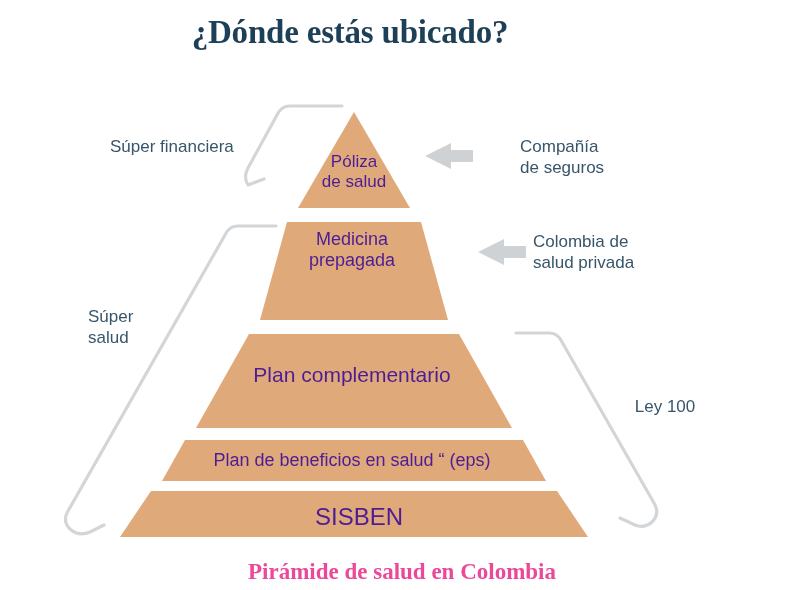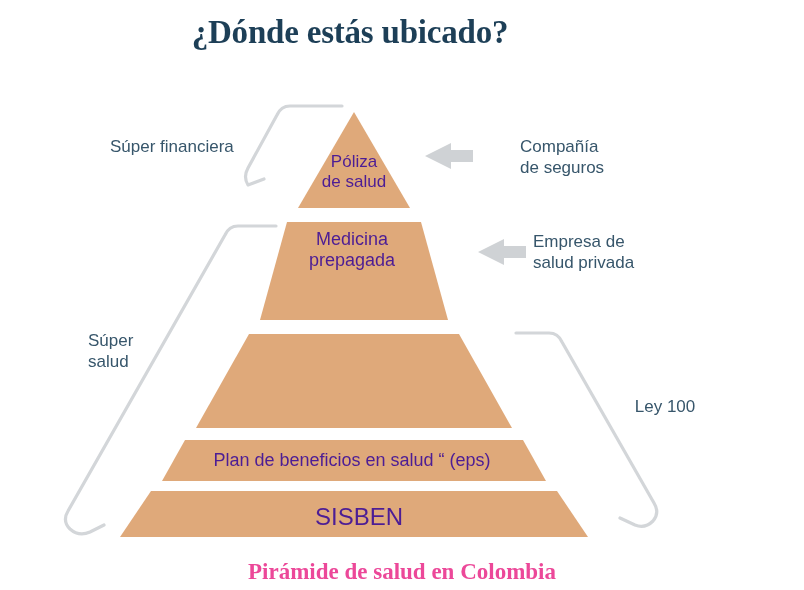--- a/index.html
+++ b/index.html
@@ -86,21 +86,21 @@
   
   .annot {
     position: absolute;
     color: #37566b;
     font-family: "Liberation Sans", sans-serif;
     font-size: 17px;
     line-height: 1.25;
     white-space: pre-line;
   }
   #annot-super-financiera { left: 110px; top: 136px; width: 170px; text-align: left; }
-  #annot-super-salud      { left: 88px;  top: 306px; width: 110px; text-align: left; margin-top: 24px; }
+  #annot-super-salud      { left: 88px;  top: 306px; width: 110px; text-align: left; }
   #annot-compania         { left: 481px; top: 136px; width: 180px; text-align: left; margin-left: 39px; }
   #annot-empresa          { left: 533px; top: 231px; width: 190px; text-align: left; }
   #annot-ley100           { left: 610px; top: 396px; width: 110px; text-align: center; }
 </style>
 </head>
 <body>
 
 <div id="stage">
 
   <div class="title">¿Dónde estás ubicado?</div>
@@ -131,33 +131,34 @@
       <path d="M 478,252 L 504,239 L 504,246 L 526,246 L 526,258 L 504,258 L 504,265 Z" fill="#cfd2d5"></path>
     </g>
   </svg>
 
   <div class="tier-label" id="label-t1">Póliza
 de salud</div>
 
   <div class="tier-label" id="label-t2">Medicina
 prepagada</div>
 
+  <div class="tier-label" id="label-t3">Plan complementario</div>
 
   <div class="tier-label" id="label-t4">Plan de beneficios en salud “ (eps)</div>
 
   <div class="tier-label" id="label-t5">SISBEN</div>
 
   <div class="annot" id="annot-super-financiera">Súper financiera</div>
 
   <div class="annot" id="annot-super-salud">Súper
 salud</div>
 
   <div class="annot" id="annot-compania">Compañía
 de seguros</div>
 
-  <div class="annot" id="annot-empresa">Empresa de
+  <div class="annot" id="annot-empresa">Colombia de
 salud privada</div>
 
   <div class="annot" id="annot-ley100">Ley 100</div>
 
   <div class="caption">Pirámide de salud en Colombia</div>
 
 </div>
 
 </body></html>

